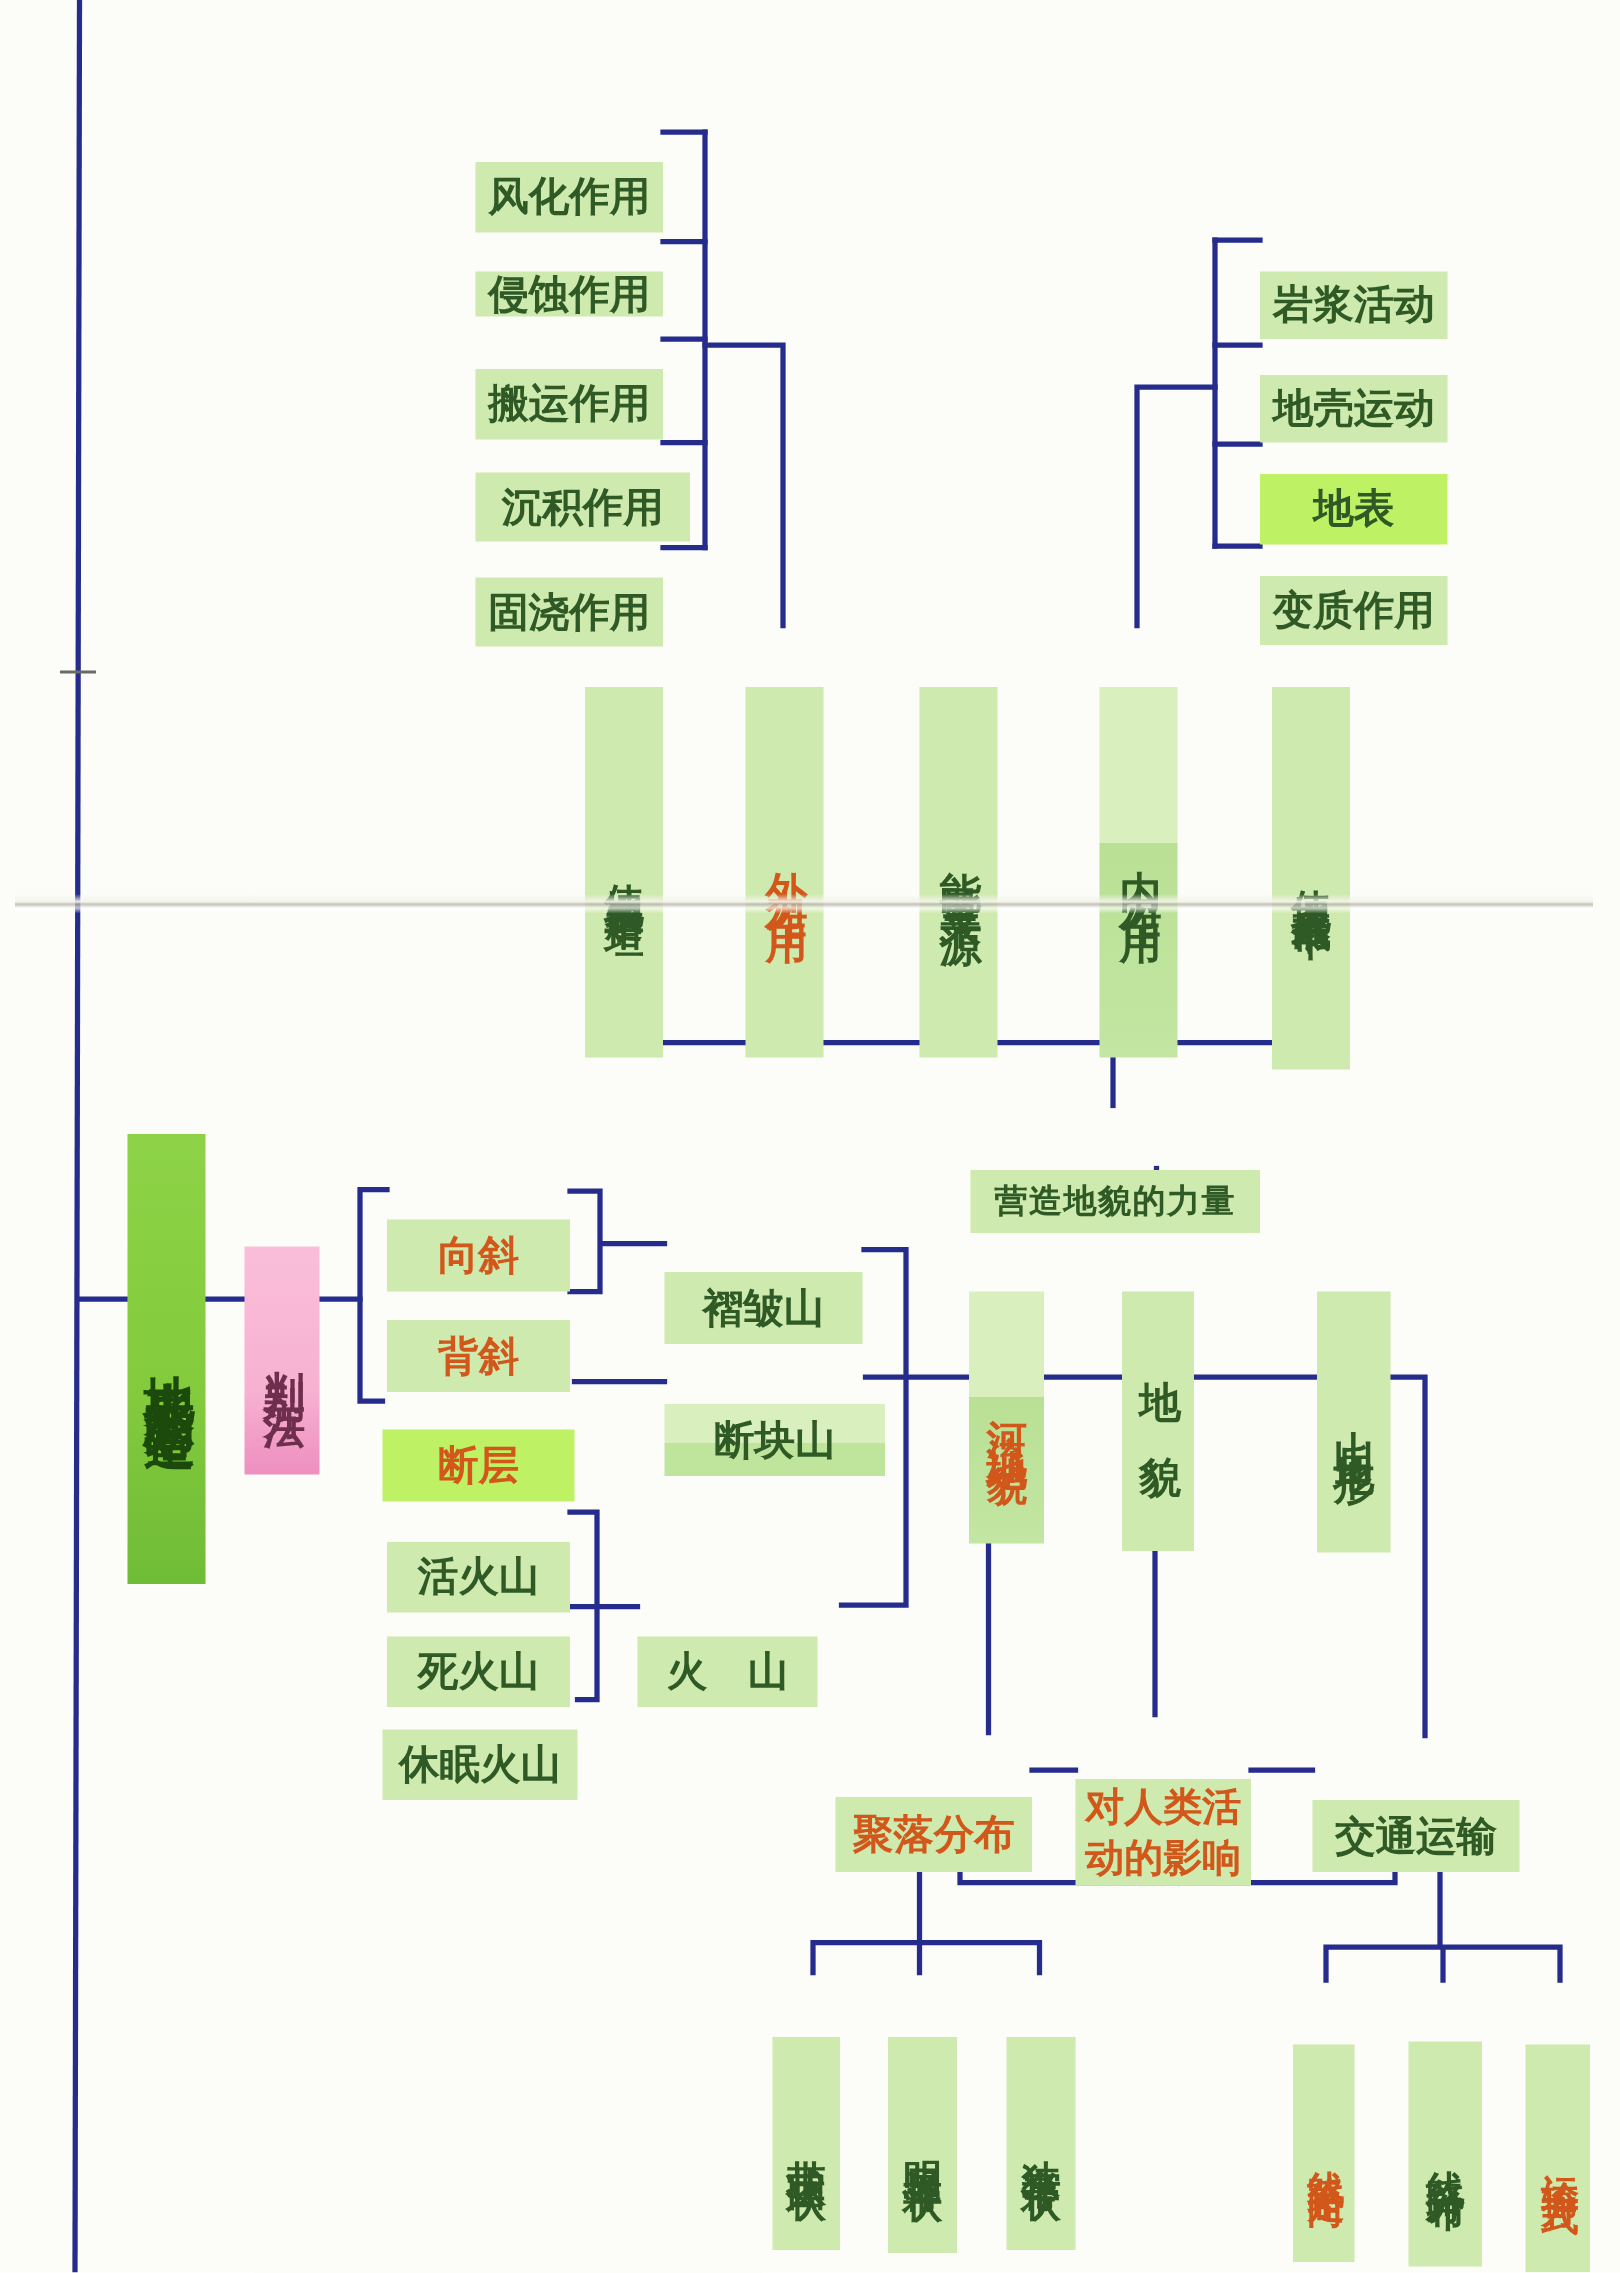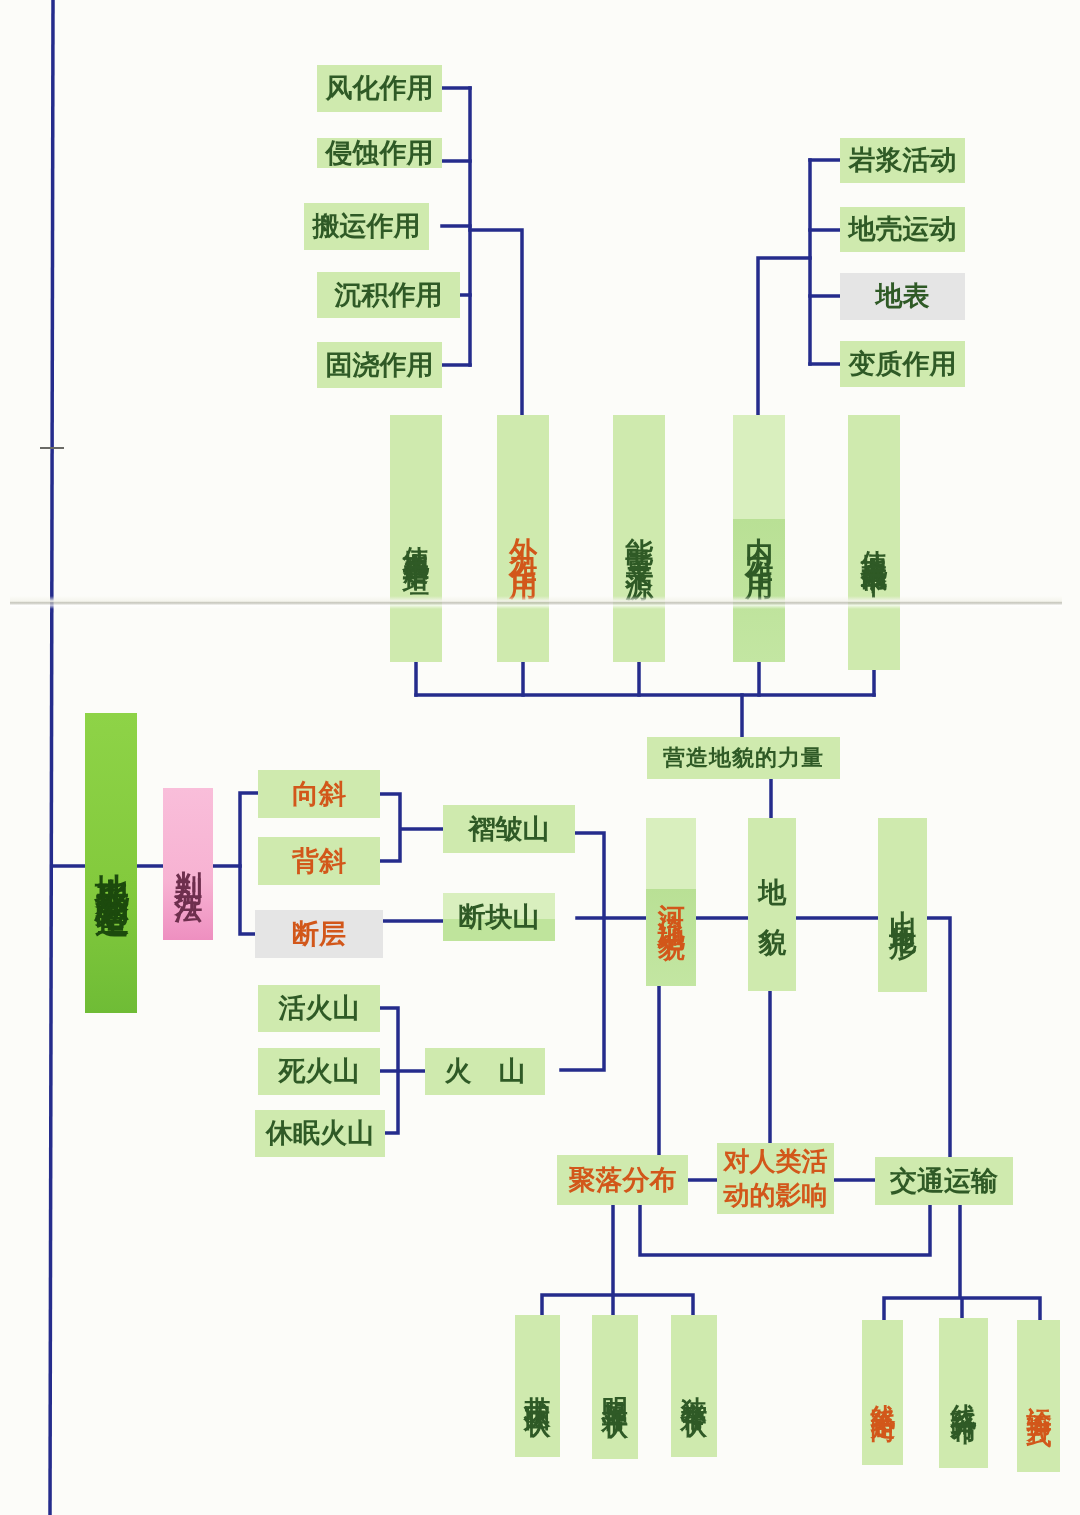--- a/index.html
+++ b/index.html
@@ -8,32 +8,33 @@
     background:#fcfcf9;
     font-family:"Liberation Serif","DejaVu Serif",serif;
   }
   .wires{position:absolute;left:0;top:0;z-index:1;}
   .node{
     position:absolute;z-index:2;
     display:flex;align-items:center;justify-content:center;
     background:#cfeaae;color:#2f5a26;
     font-weight:bold;font-size:27px;line-height:1.2;
     text-align:center;
+    margin-top:43px;
   }
   .vbox{
     writing-mode:vertical-rl;text-orientation:upright;
     letter-spacing:6px;
   }
   .ls4{letter-spacing:4px}
   .ls8{letter-spacing:8px}
   .ls10{letter-spacing:10px}
   .ls12{letter-spacing:12px}
   .ls50{letter-spacing:50px}
   .orange{color:#d2571a}
-  .light{background:#e5e5e5}
+  .light{background:#bef264}
   .split{background:linear-gradient(180deg,#d9efbe 0%,#d9efbe 54%,#bfe49c 54%,#bfe49c 100%)}
   .vsplit{background:linear-gradient(180deg,#d9efbe 0%,#d9efbe 42%,#b9e095 42%,#c3e6a2 100%)}
   .maintitle{
     background:linear-gradient(180deg,#8ed347 0%,#83ca3d 58%,#6fbc36 100%);
     color:#1c4a0d;font-size:34px;letter-spacing:5px;
   }
   .pinkbox{
     background:linear-gradient(180deg,#f9beda 0%,#f7b2d2 62%,#ee8fc0 100%);
     color:#6e2f4e;font-size:28px;
   }
@@ -92,21 +93,21 @@
       <path d="M960,1206 V1298 M884,1298 H1040 M884,1298 V1320 M962,1298 V1320 M1040,1298 V1320"></path>
     </g>
     <g stroke="#6a6a66" stroke-width="2" fill="none">
 
       <path d="M40,448 H64"></path>
     </g>
   </svg>
 
   <div class="node" style="left:317px;top:65px;width:125px;height:47px">风化作用</div>
   <div class="node" style="left:317px;top:138px;width:125px;height:30px">侵蚀作用</div>
-  <div class="node" style="left:304px;top:203px;width:125px;height:47px">搬运作用</div>
+  <div class="node" style="left:317px;top:203px;width:125px;height:47px">搬运作用</div>
   <div class="node" style="left:317px;top:272px;width:143px;height:46px">沉积作用</div>
   <div class="node" style="left:317px;top:342px;width:125px;height:46px">固浇作用</div>
 
   <div class="node" style="left:840px;top:138px;width:125px;height:45px">岩浆活动</div>
   <div class="node" style="left:840px;top:207px;width:125px;height:45px">地壳运动</div>
   <div class="node light" style="left:840px;top:273px;width:125px;height:47px">地表</div>
   <div class="node" style="left:840px;top:341px;width:125px;height:46px">变质作用</div>
 
   <div class="node vbox ls4" style="left:390px;top:415px;width:52px;height:247px;font-size:26px">使地表趋于平坦</div>
   <div class="node vbox ls12 orange" style="left:497px;top:415px;width:52px;height:247px;font-size:28px">外力作用</div>
@@ -116,21 +117,21 @@
 
   <div class="node" style="left:647px;top:737px;width:193px;height:42px;font-size:22px;letter-spacing:1px">营造地貌的力量</div>
 
   <div class="node vbox maintitle" style="left:85px;top:713px;width:52px;height:300px">地表形态的塑造</div>
   <div class="node vbox pinkbox ls8" style="left:163px;top:788px;width:50px;height:152px">判别方法</div>
 
   <div class="node orange" style="left:258px;top:770px;width:122px;height:48px">向斜</div>
   <div class="node orange" style="left:258px;top:837px;width:122px;height:48px">背斜</div>
   <div class="node orange light" style="left:255px;top:910px;width:128px;height:48px">断层</div>
   <div class="node" style="left:443px;top:805px;width:132px;height:48px">褶皱山</div>
-  <div class="node split" style="left:443px;top:893px;width:112px;height:48px">断块山</div>
+  <div class="node split" style="left:443px;top:893px;width:147px;height:48px">断块山</div>
 
   <div class="node vbox ls10 orange vsplit" style="left:646px;top:818px;width:50px;height:168px;font-size:27px">河流地貌</div>
   <div class="node vbox ls50" style="left:748px;top:818px;width:48px;height:173px;font-size:28px">地貌</div>
   <div class="node vbox ls8" style="left:878px;top:818px;width:49px;height:174px;font-size:27px">山岳地形</div>
 
   <div class="node" style="left:258px;top:985px;width:122px;height:47px">活火山</div>
   <div class="node" style="left:258px;top:1048px;width:122px;height:47px">死火山</div>
   <div class="node" style="left:255px;top:1110px;width:130px;height:47px">休眠火山</div>
   <div class="node" style="left:425px;top:1048px;width:120px;height:47px">火　山</div>
 

